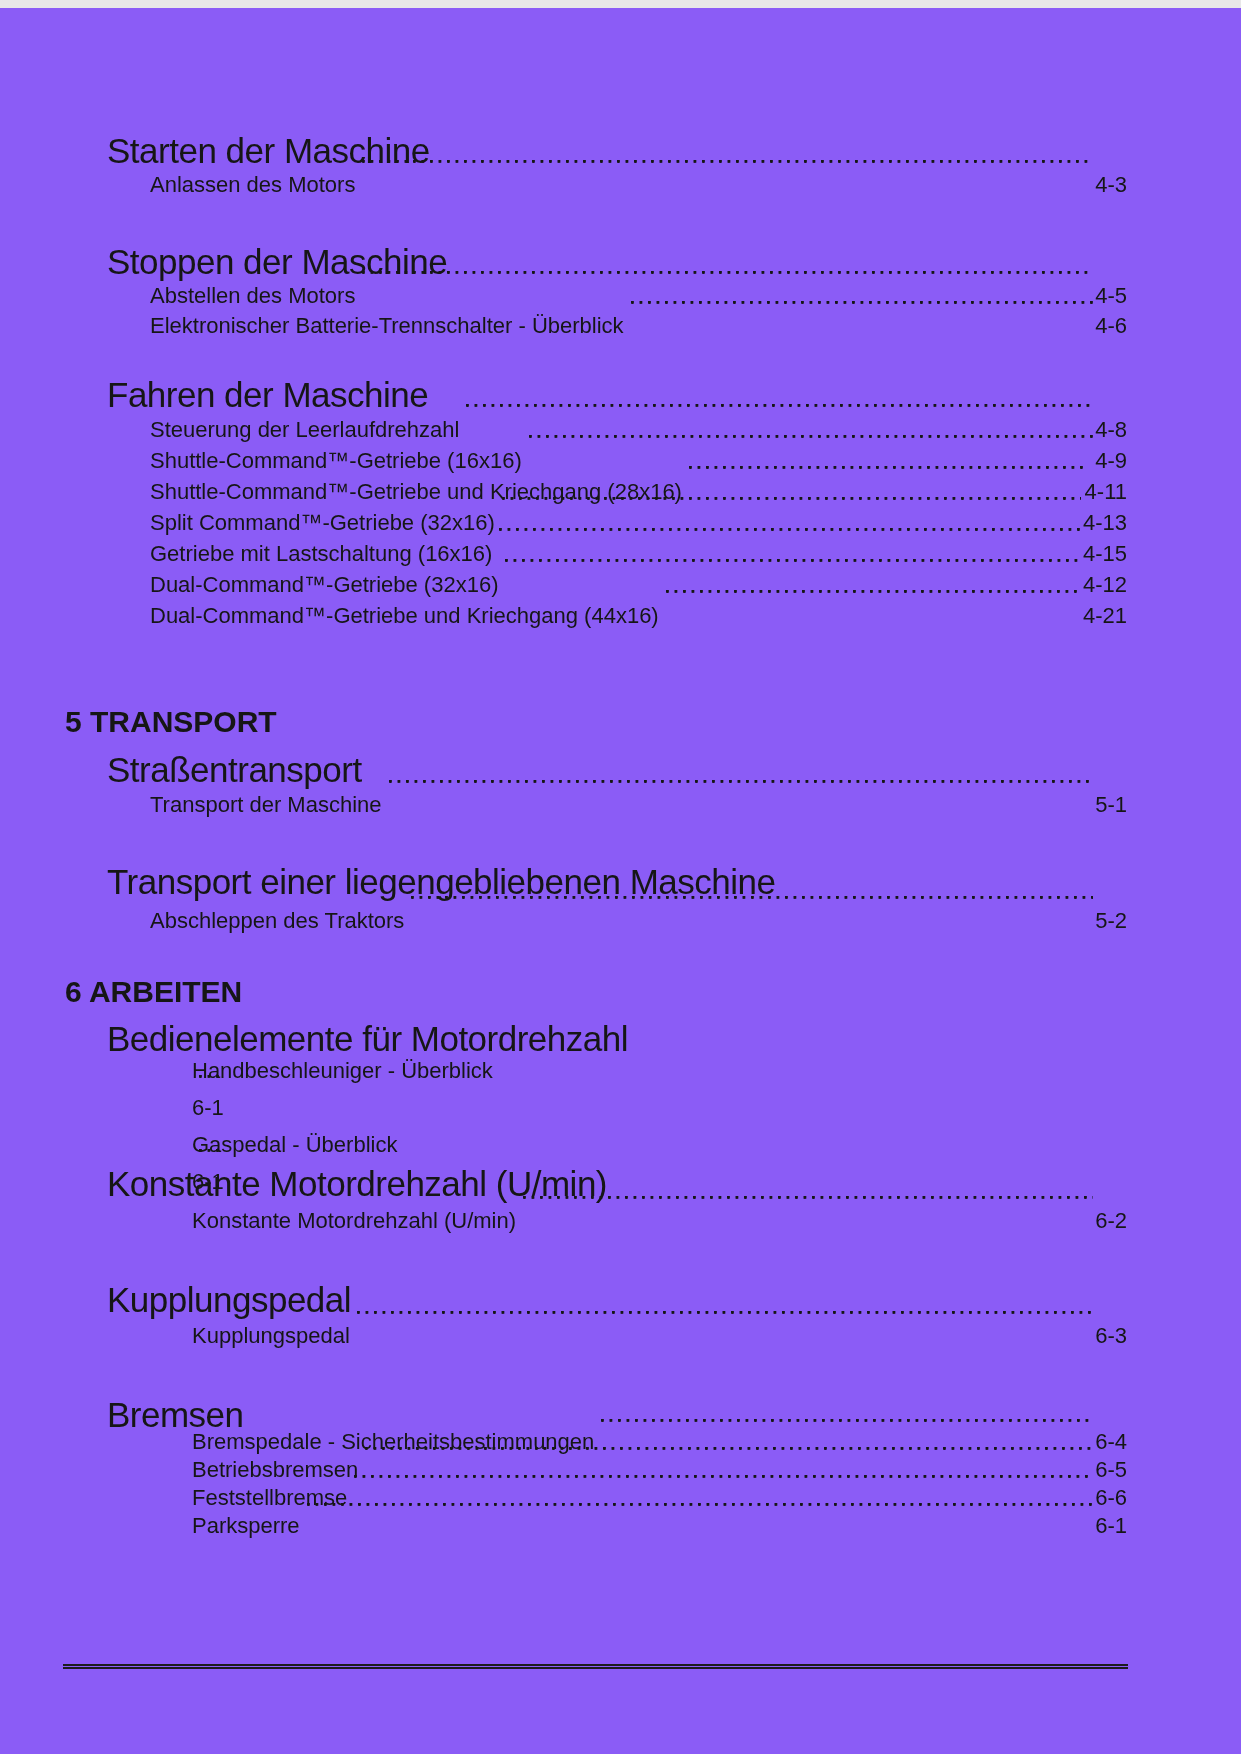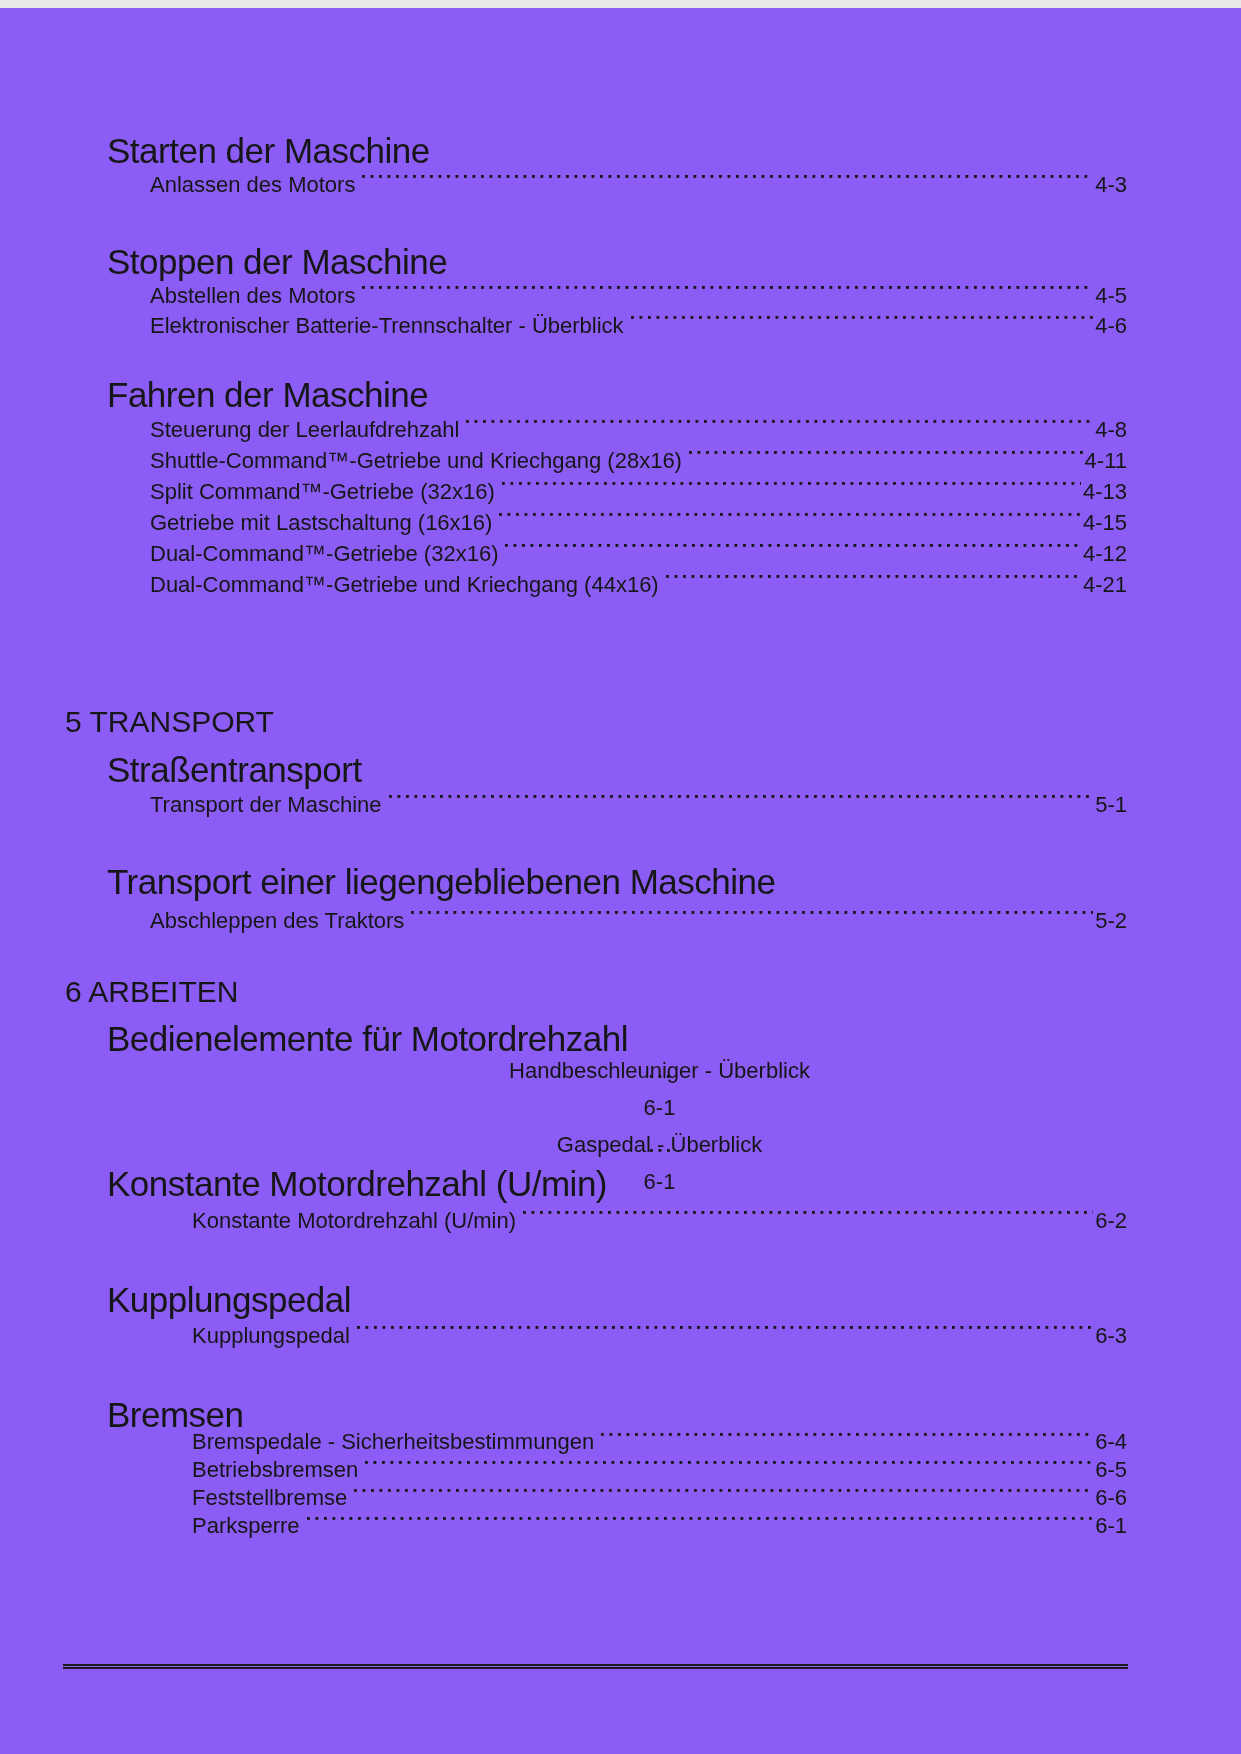--- a/index.html
+++ b/index.html
@@ -7,37 +7,37 @@
     position: relative;
     width: 1241px;
     height: 1754px;
     margin: 8px auto;
     background: #8b5cf6;
     font-family: "Liberation Sans", sans-serif;
     color: #161616;
     overflow: hidden;
   }
   .block { position: absolute; left: 107px; width: 1020px; }
-  .block.chapter { left: 65px; width: 1062px; }
+  .block.chapter { left: 65px; width: 1062px; font-weight: bold; }
   .section-title {
     font-size: 35px;
     line-height: 39px;
     letter-spacing: -0.5px;
     white-space: nowrap;
   }
   .chapter-title {
     font-size: 30px;
     line-height: 36px;
     white-space: nowrap;
   }
   .entries { margin-left: 43px; }
   .entries.indent2 { margin-left: 85px; }
   .entry {
     display: flex;
-    align-items: center;
+    align-items: flex-start;
     font-size: 22px;
     line-height: 30px;
   }
   .lh31 .entry { line-height: 31px; }
   .lh37 .entry { line-height: 37px; flex-direction: column; }
   .lh28 .entry { line-height: 28px; }
   .entry-label { white-space: nowrap; }
   .entry-page { white-space: nowrap; }
   .dots { flex: 1 1 auto; position: relative; margin: 0 2px 0 7px; min-width: 24px; }
   .dots::after {
@@ -97,20 +97,25 @@
 
   <div class="block" style="top:367px">
     <div class="section-title">Fahren der Maschine</div>
     <div class="entries lh31">
       <div class="entry">
         <span class="entry-label">Steuerung der Leerlaufdrehzahl</span>
         <span class="dots"></span>
         <span class="entry-page">4-8</span>
       </div>
       <div class="entry">
+        <span class="entry-label">Shuttle-Command™-Getriebe (16x16)</span>
+        <span class="dots"></span>
+        <span class="entry-page">4-9</span>
+      </div>
+      <div class="entry">
         <span class="entry-label">Shuttle-Command™-Getriebe und Kriechgang (28x16)</span>
         <span class="dots"></span>
         <span class="entry-page">4-11</span>
       </div>
       <div class="entry">
         <span class="entry-label">Split Command™-Getriebe (32x16)</span>
         <span class="dots"></span>
         <span class="entry-page">4-13</span>
       </div>
       <div class="entry">

